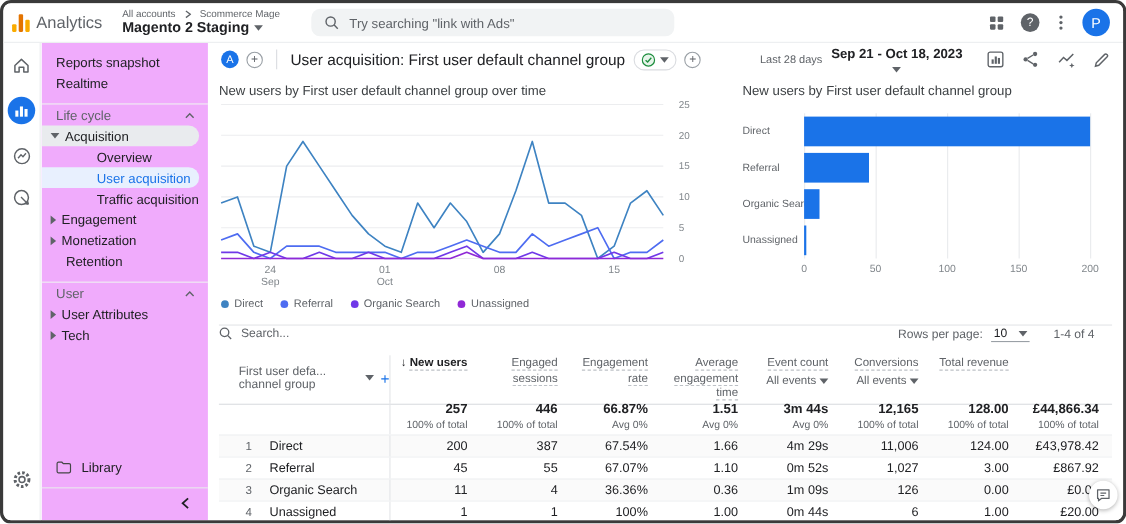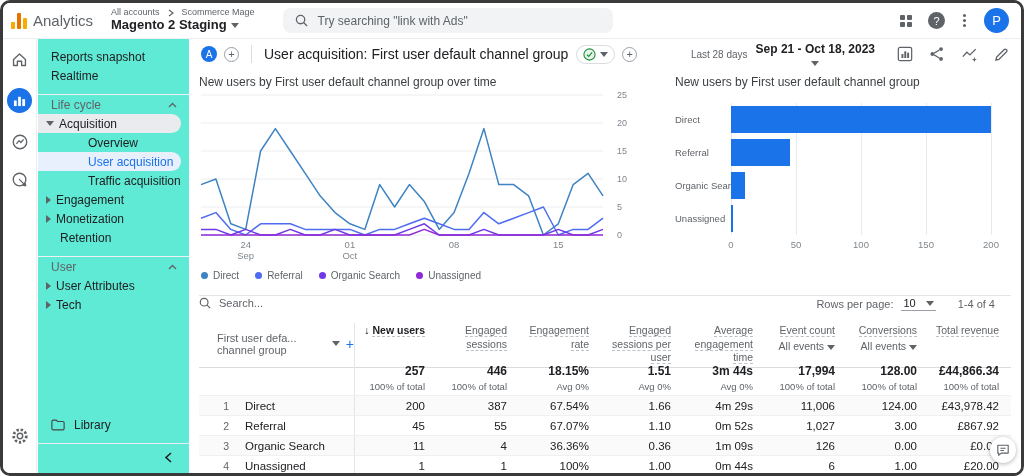--- a/index.html
+++ b/index.html
@@ -36,21 +36,21 @@
   
   .rail { position: absolute; left: 0; top: 36px; bottom: 0; width: 34px; border-right: 1px solid #eceef0;
           display: flex; flex-direction: column; align-items: center; padding-top: 12px; gap: 20px; background:#fff; z-index:4; }
   .rail svg { display:block; }
   .rail-btn { cursor: pointer; }
   .rail-selected { width: 25px; height: 25px; background: #1a73e8; border-radius: 50%;
                    display: flex; align-items: center; justify-content: center; }
   .rail-gear { position: absolute; bottom: 28px; left: 8px; cursor: pointer; }
 
   
-  .sidenav { position: absolute; left: 35px; top: 36px; bottom: 0; width: 151px; background: #5eead4;
+  .sidenav { position: absolute; left: 35px; top: 36px; bottom: 0; width: 151px; background: #f0abfc;
              padding-top: 8px; font-size: 12px; z-index: 4; }
   .sn-item { height: 19px; display: flex; align-items: center; cursor: pointer; color: #202124; }
   .sn-link { padding-left: 13px; }
   .sn-leaf { padding-left: 22px; }
   .sn-section { height: 20px; display: flex; align-items: center; justify-content: space-between;
                 padding: 0 12px 0 13px; color: #5f6368; margin-top: 9px; border-top: 1px solid #f0f1f2; cursor: pointer; }
   .sn-parent { padding-left: 8px; gap: 5px; }
   .sn-sub { padding-left: 50px; }
   .pill { background: #e9ebee; border-radius: 0 14px 14px 0; margin-right: 8px; }
   .sel  { background: #e8f0fe; border-radius: 0 14px 14px 0; margin-right: 8px; color: #1a73e8; }
@@ -461,52 +461,51 @@
     <div class="thead tgrid">
       <div class="th-dim">
         <span>First user defa... channel group</span>
         <span class="tri-down" style="border-top-color:#5f6368"></span>
         <span class="th-plus">+</span>
       </div>
 
     <div class="th-col th-sorted"><span>↓ </span><span class="hdr-u">New users</span></div>
         <div class="th-col"><span class="hdr-u">Engaged sessions</span></div>
         <div class="th-col"><span class="hdr-u">Engagement rate</span></div>
-        <div class="th-col"><span class="hdr-u">Engaged sessions per user</span></div>
         <div class="th-col"><span class="hdr-u">Average engagement time</span></div>
         <div class="th-col"><span class="hdr-u">Event count</span><span class="th-filter">All events <span class="tri-down" style="display:inline-block;border-top-color:#5f6368"></span></span></div>
         <div class="th-col"><span class="hdr-u">Conversions</span><span class="th-filter">All events <span class="tri-down" style="display:inline-block;border-top-color:#5f6368"></span></span></div>
         <div class="th-col"><span class="hdr-u">Total revenue</span></div>
       </div>
 
     <div class="totals tgrid">
       <div class="tot-dim"></div>
 
     <div class="tot-cell">
           <div class="tot-val">257</div>
           <div class="tot-sub">100% of total</div>
         </div>
         <div class="tot-cell">
           <div class="tot-val">446</div>
           <div class="tot-sub">100% of total</div>
         </div>
         <div class="tot-cell">
-          <div class="tot-val">18.15%</div>
+          <div class="tot-val">66.87%</div>
           <div class="tot-sub">Avg 0%</div>
         </div>
         <div class="tot-cell">
           <div class="tot-val">1.51</div>
           <div class="tot-sub">Avg 0%</div>
         </div>
         <div class="tot-cell">
           <div class="tot-val">3m 44s</div>
           <div class="tot-sub">Avg 0%</div>
         </div>
         <div class="tot-cell">
-          <div class="tot-val">17,994</div>
+          <div class="tot-val">12,165</div>
           <div class="tot-sub">100% of total</div>
         </div>
         <div class="tot-cell">
           <div class="tot-val">128.00</div>
           <div class="tot-sub">100% of total</div>
         </div>
         <div class="tot-cell">
           <div class="tot-val">£44,866.34</div>
           <div class="tot-sub">100% of total</div>
         </div>

